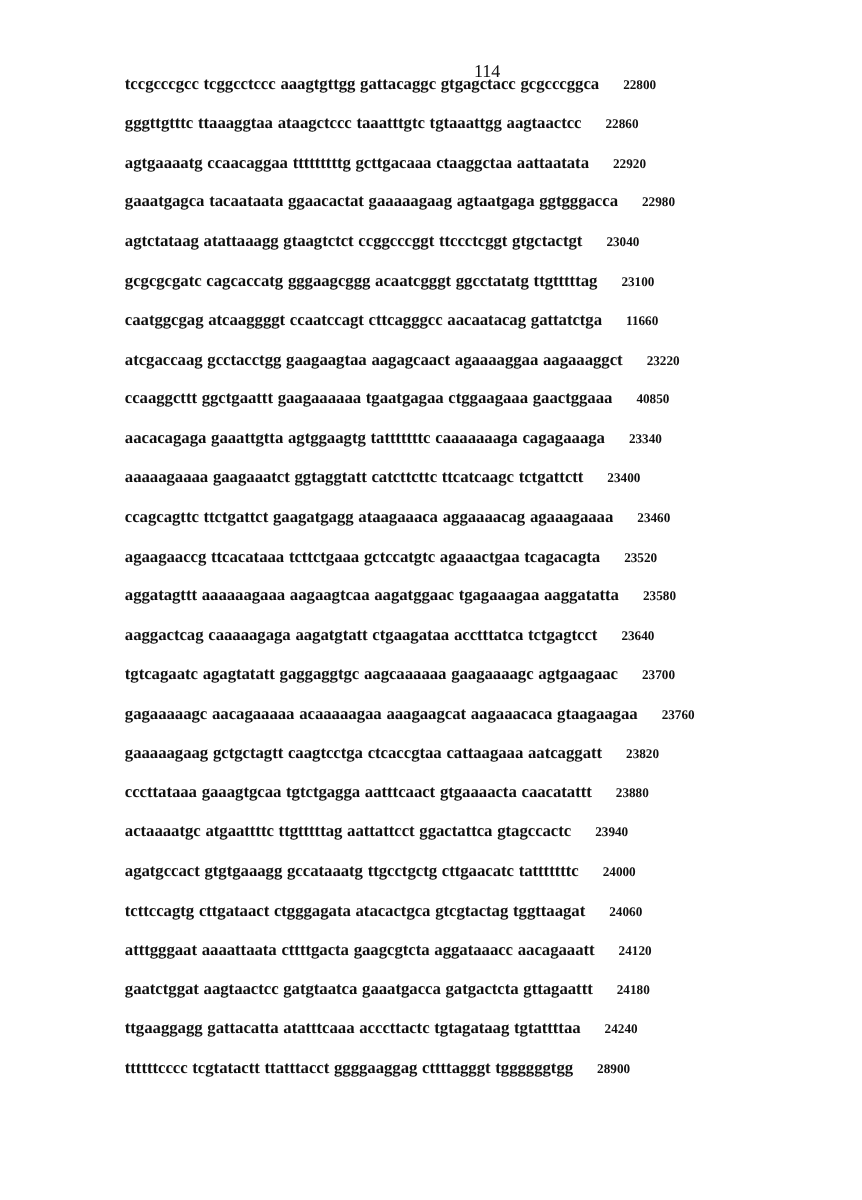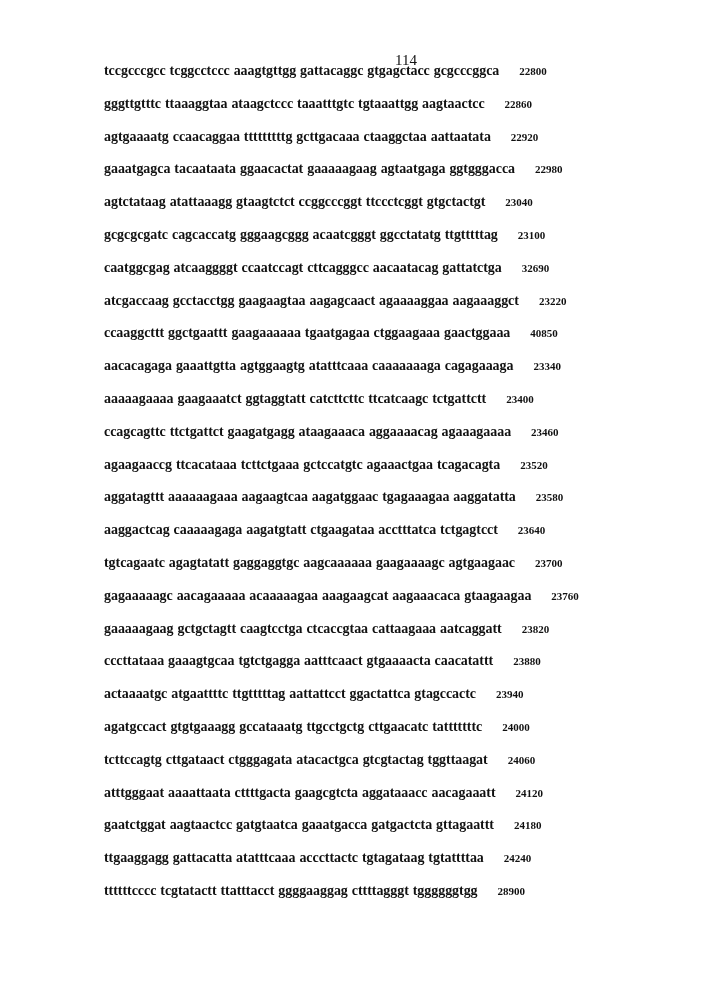--- a/index.html
+++ b/index.html
@@ -74,32 +74,32 @@
   <div class="seq-line">
       <span class="seq-text">agtctataag atattaaagg gtaagtctct ccggcccggt ttccctcggt gtgctactgt</span>
       <span class="seq-pos">23040</span>
     </div>
   <div class="seq-line">
       <span class="seq-text">gcgcgcgatc cagcaccatg gggaagcggg acaatcgggt ggcctatatg ttgtttttag</span>
       <span class="seq-pos">23100</span>
     </div>
   <div class="seq-line">
       <span class="seq-text">caatggcgag atcaaggggt ccaatccagt cttcagggcc aacaatacag gattatctga</span>
-      <span class="seq-pos">32690</span>
+      <span class="seq-pos">11660</span>
     </div>
   <div class="seq-line">
       <span class="seq-text">atcgaccaag gcctacctgg gaagaagtaa aagagcaact agaaaaggaa aagaaaggct</span>
       <span class="seq-pos">23220</span>
     </div>
   <div class="seq-line">
       <span class="seq-text">ccaaggcttt ggctgaattt gaagaaaaaa tgaatgagaa ctggaagaaa gaactggaaa</span>
       <span class="seq-pos">40850</span>
     </div>
   <div class="seq-line">
-      <span class="seq-text">aacacagaga gaaattgtta agtggaagtg atatttcaaa caaaaaaaga cagagaaaga</span>
+      <span class="seq-text">aacacagaga gaaattgtta agtggaagtg tatttttttc caaaaaaaga cagagaaaga</span>
       <span class="seq-pos">23340</span>
     </div>
   <div class="seq-line">
       <span class="seq-text">aaaaagaaaa gaagaaatct ggtaggtatt catcttcttc ttcatcaagc tctgattctt</span>
       <span class="seq-pos">23400</span>
     </div>
   <div class="seq-line">
       <span class="seq-text">ccagcagttc ttctgattct gaagatgagg ataagaaaca aggaaaacag agaaagaaaa</span>
       <span class="seq-pos">23460</span>
     </div>

